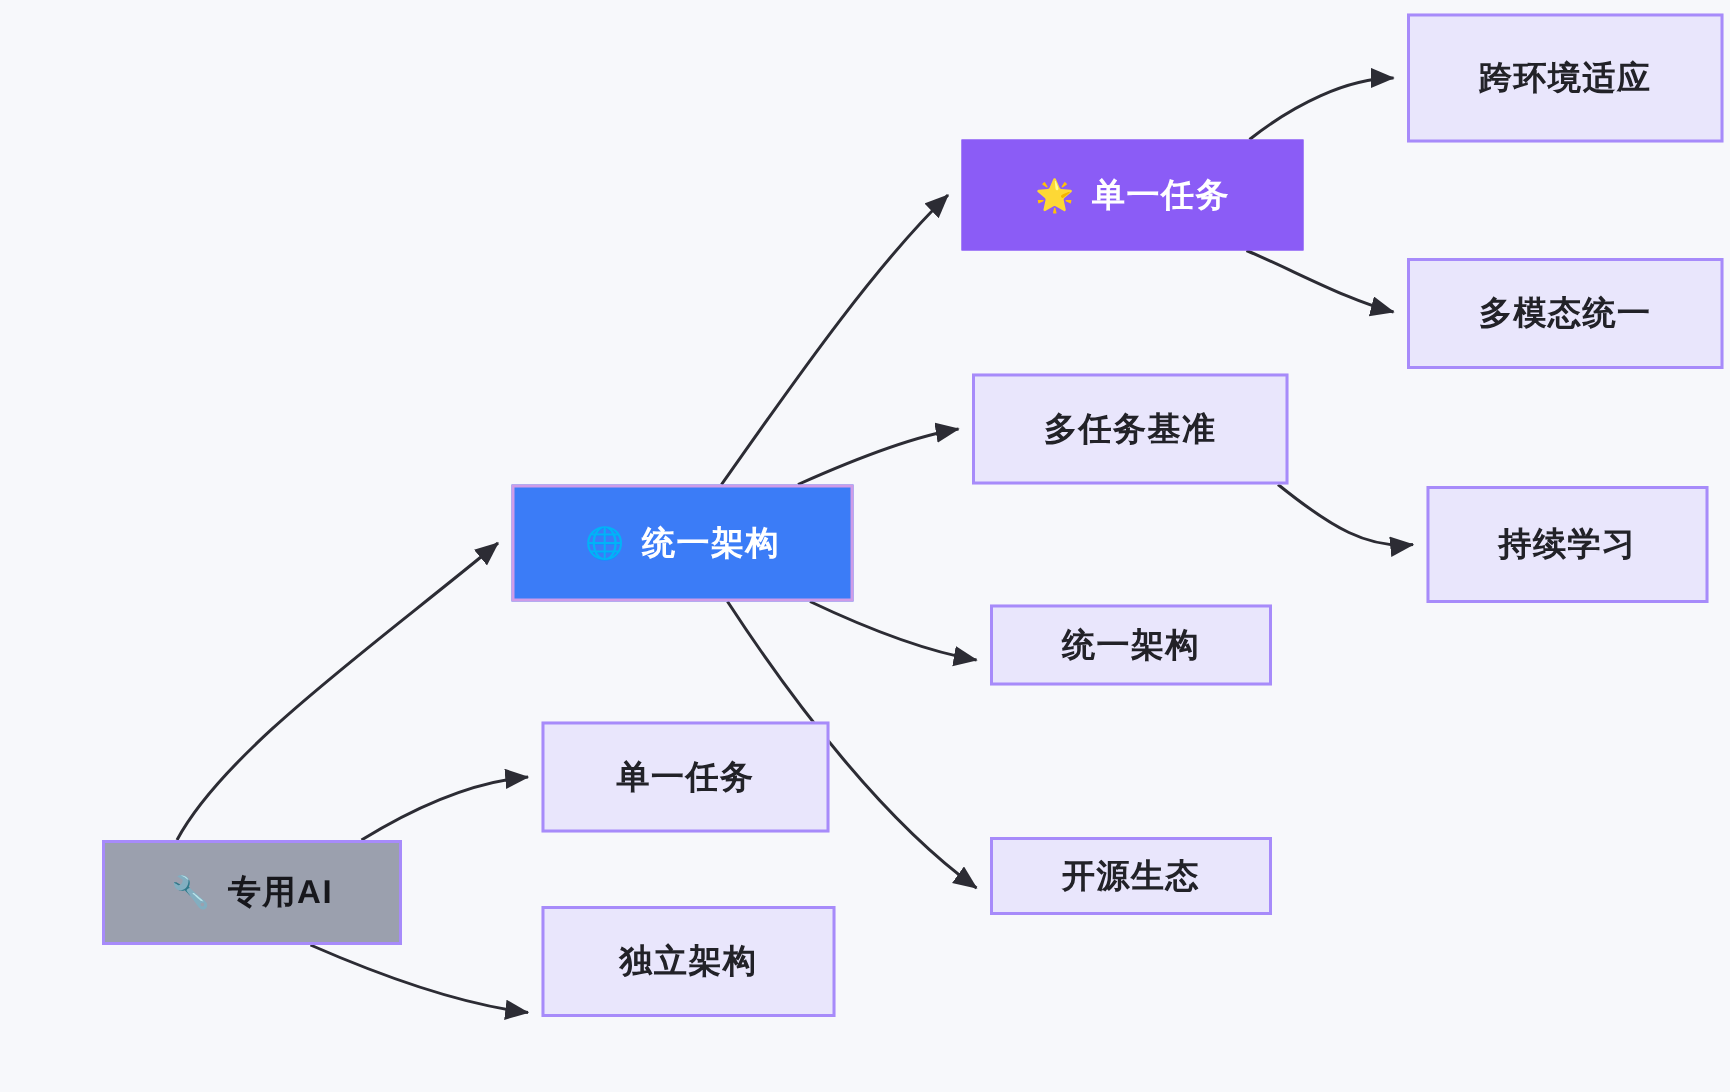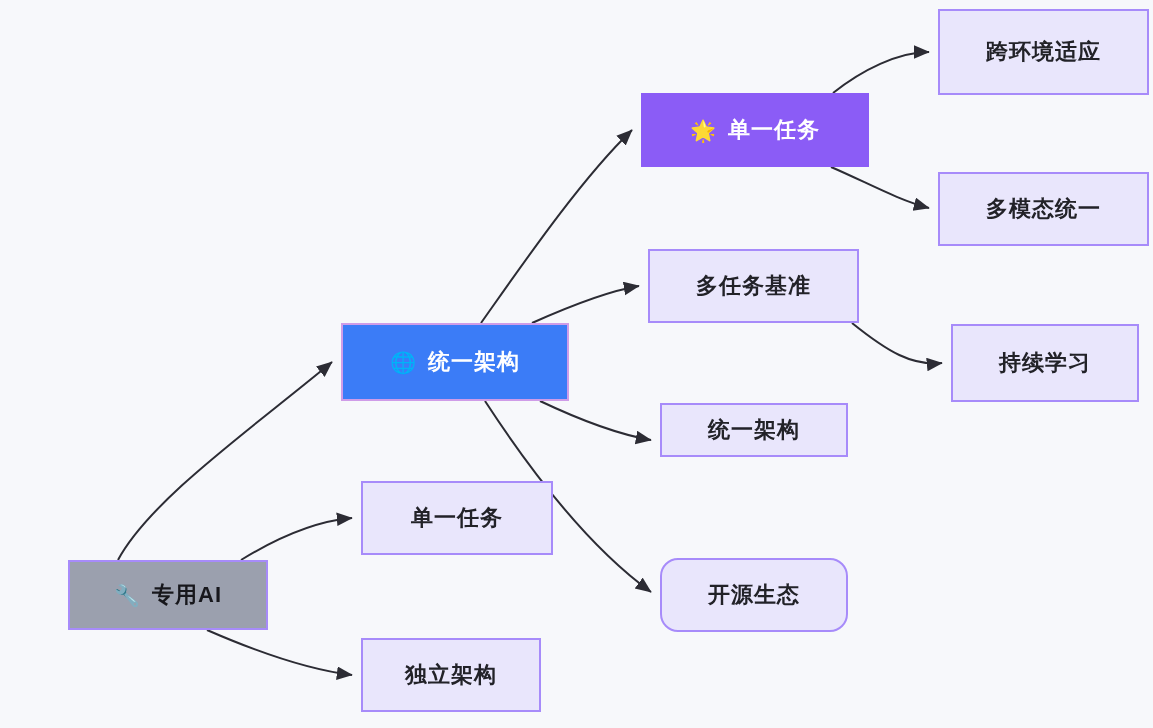--- a/index.html
+++ b/index.html
@@ -110,30 +110,30 @@
         <span class="node-icon">🌐</span>
         <span class="node-label">统一架构</span>
       </div>
       <div class="node accent" style="left: 641px; top: 93px; width: 228px; height: 74px;">
         <span class="node-icon">🌟</span>
         <span class="node-label">单一任务</span>
       </div>
       <div class="node leaf" style="left: 361px; top: 481px; width: 192px; height: 74px;">
         <span class="node-label">单一任务</span>
       </div>
-      <div class="node leaf" style="left: 361px; top: 638px; width: 180px; height: 74px;">
+      <div class="node leaf" style="left: 361px; top: 604px; width: 196px; height: 74px;">
         <span class="node-label">独立架构</span>
       </div>
       <div class="node leaf" style="left: 648px; top: 249px; width: 211px; height: 74px;">
         <span class="node-label">多任务基准</span>
       </div>
       <div class="node leaf" style="left: 660px; top: 403px; width: 188px; height: 54px;">
         <span class="node-label">统一架构</span>
       </div>
-      <div class="node leaf" style="left: 660px; top: 558px; width: 188px; height: 74px; border-radius: 18px;">
+      <div class="node leaf" style="left: 660px; top: 558px; width: 188px; height: 52px;">
         <span class="node-label">开源生态</span>
       </div>
       <div class="node leaf" style="left: 938px; top: 9px; width: 211px; height: 86px;">
         <span class="node-label">跨环境适应</span>
       </div>
       <div class="node leaf" style="left: 938px; top: 172px; width: 211px; height: 74px;">
         <span class="node-label">多模态统一</span>
       </div>
       <div class="node leaf" style="left: 951px; top: 324px; width: 188px; height: 78px;">
         <span class="node-label">持续学习</span>

